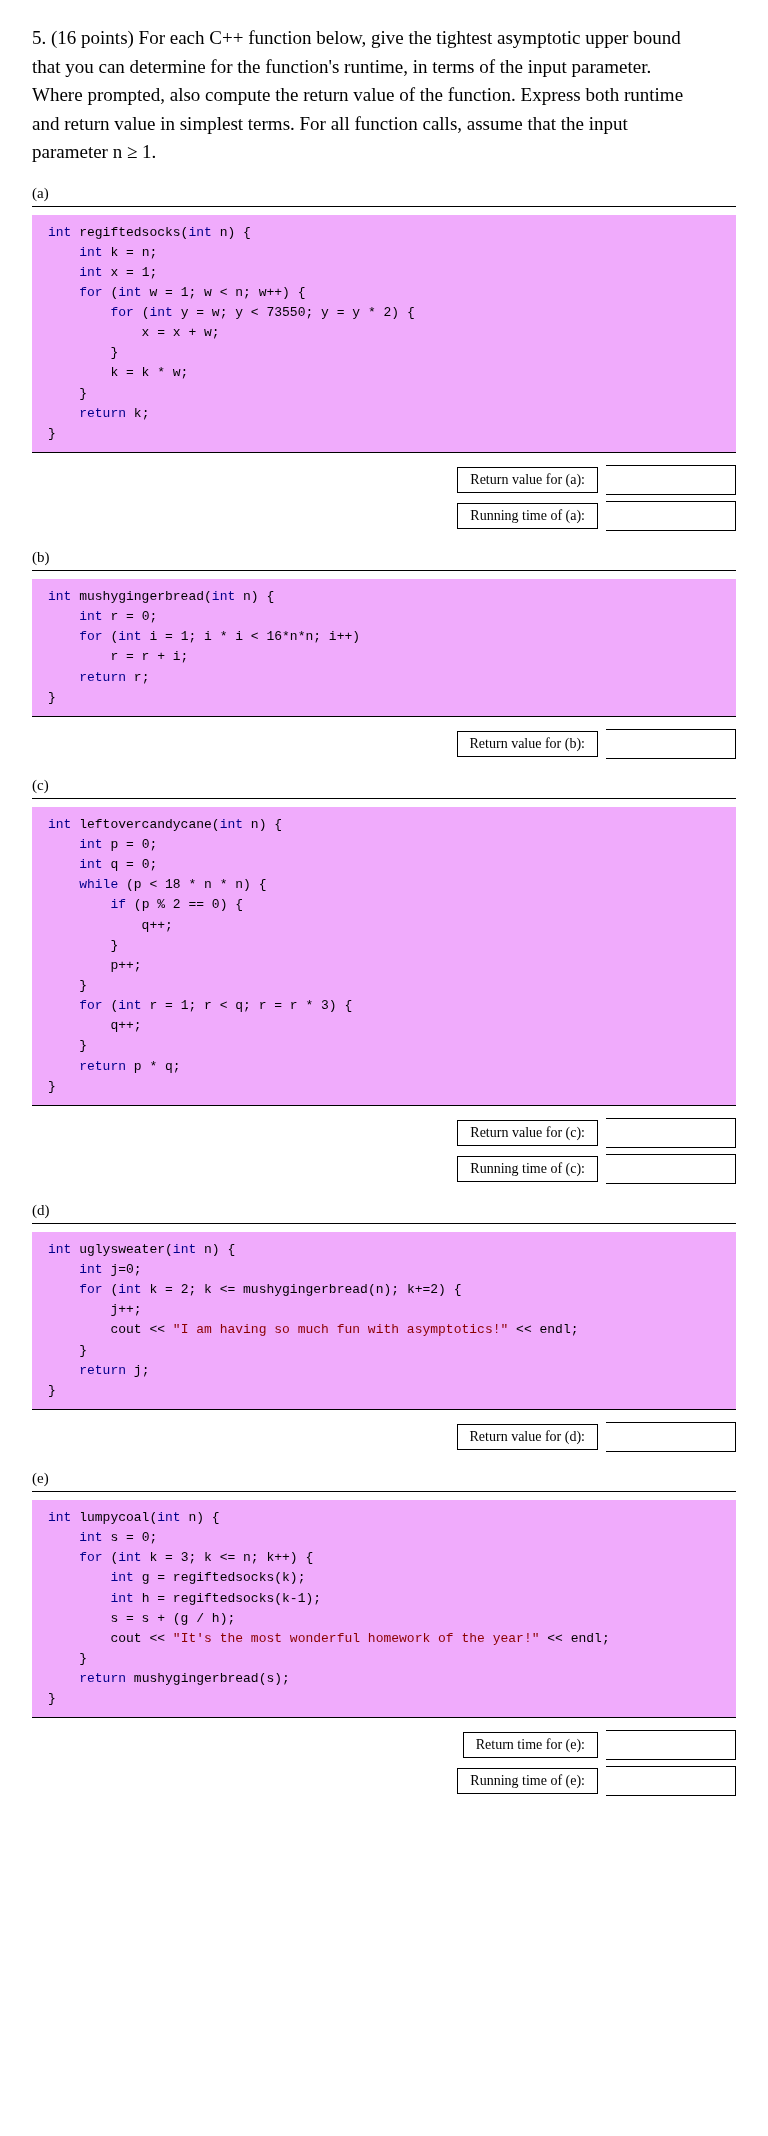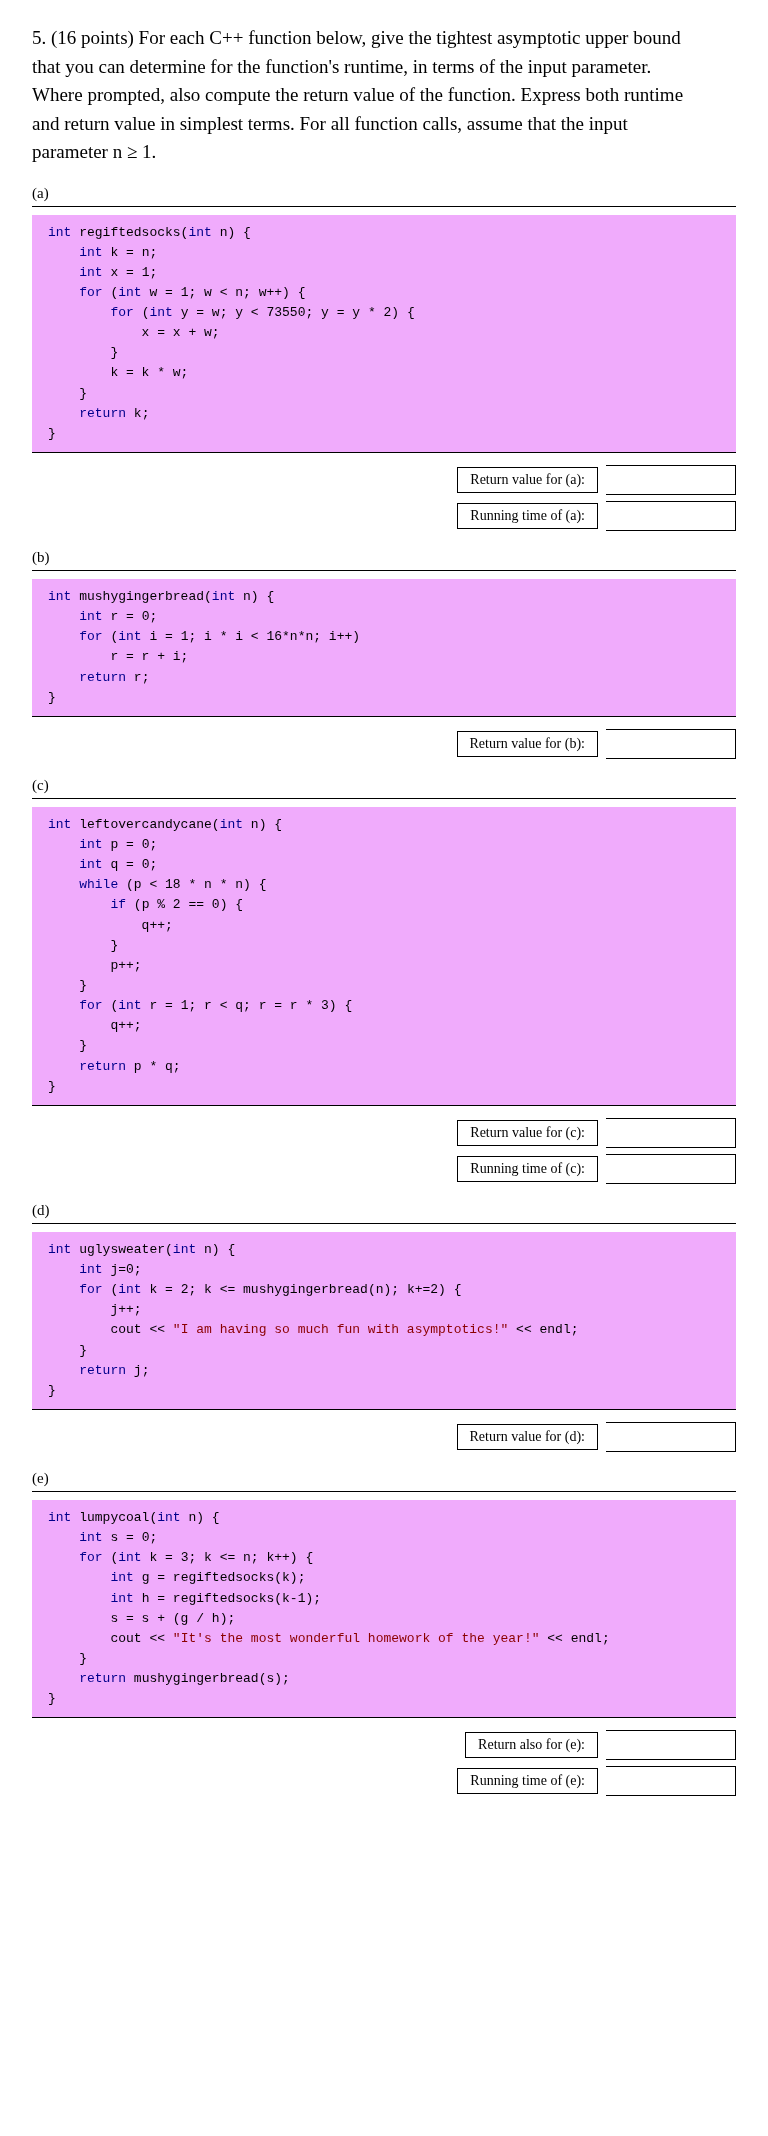--- a/index.html
+++ b/index.html
@@ -201,21 +201,21 @@
     &nbsp;&nbsp;&nbsp;&nbsp;&nbsp;&nbsp;&nbsp;&nbsp;<span class="kw">int</span> h = regiftedsocks(k-1);<br>
     &nbsp;&nbsp;&nbsp;&nbsp;&nbsp;&nbsp;&nbsp;&nbsp;s = s + (g / h);<br>
     &nbsp;&nbsp;&nbsp;&nbsp;&nbsp;&nbsp;&nbsp;&nbsp;cout &lt;&lt; <span class="str">"It's the most wonderful homework of the year!"</span> &lt;&lt; endl;<br>
     &nbsp;&nbsp;&nbsp;&nbsp;}<br>
     &nbsp;&nbsp;&nbsp;&nbsp;<span class="kw">return</span> mushygingerbread(s);<br>
     }
   </div>
   <hr class="code-divider">
   <div class="answer-area">
     <div class="answer-box">
-      <span class="answer-label">Return also for (e):</span>
+      <span class="answer-label">Return time for (e):</span>
       <div class="answer-input"></div>
     </div>
     <div class="answer-box">
       <span class="answer-label">Running time of (e):</span>
       <div class="answer-input"></div>
     </div>
   </div>
 </div>
 
 </body></html>

